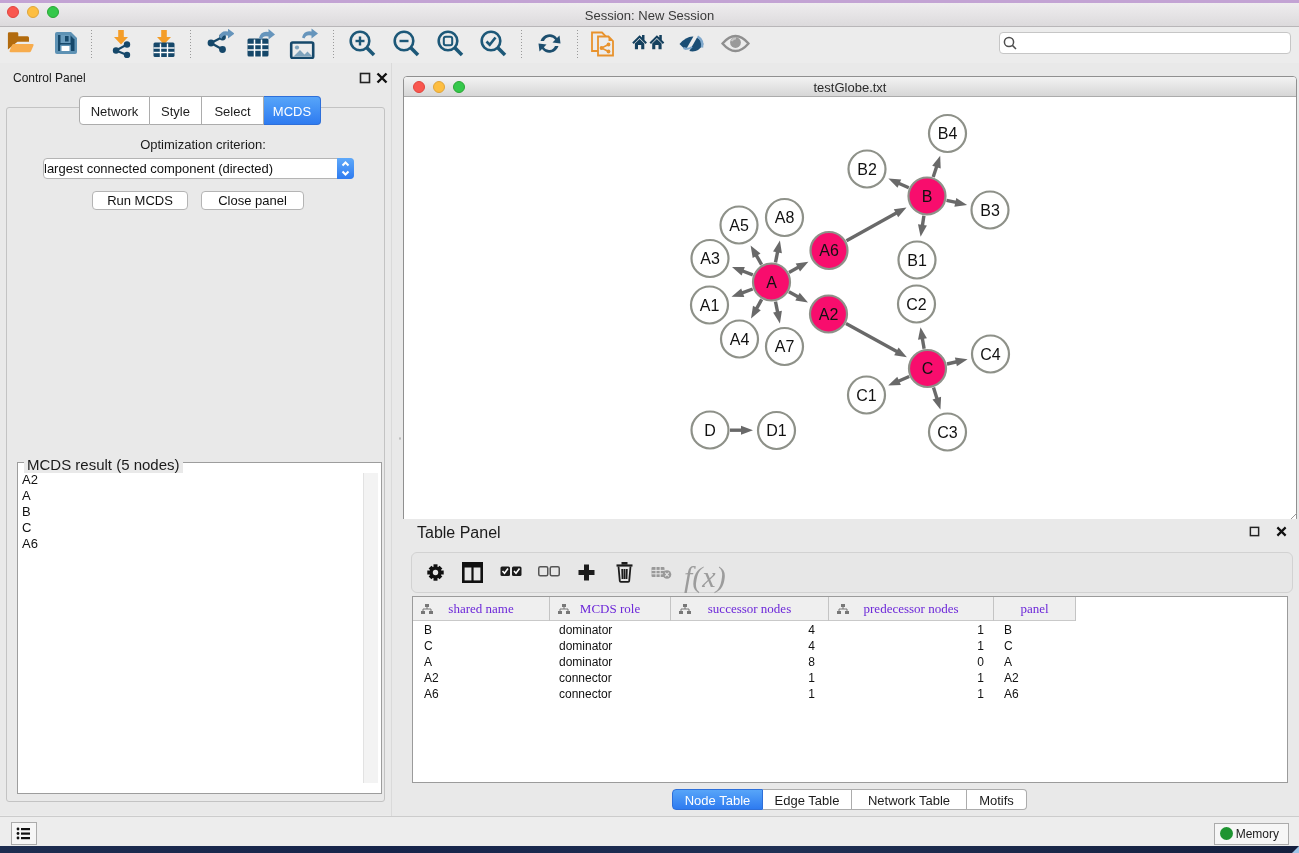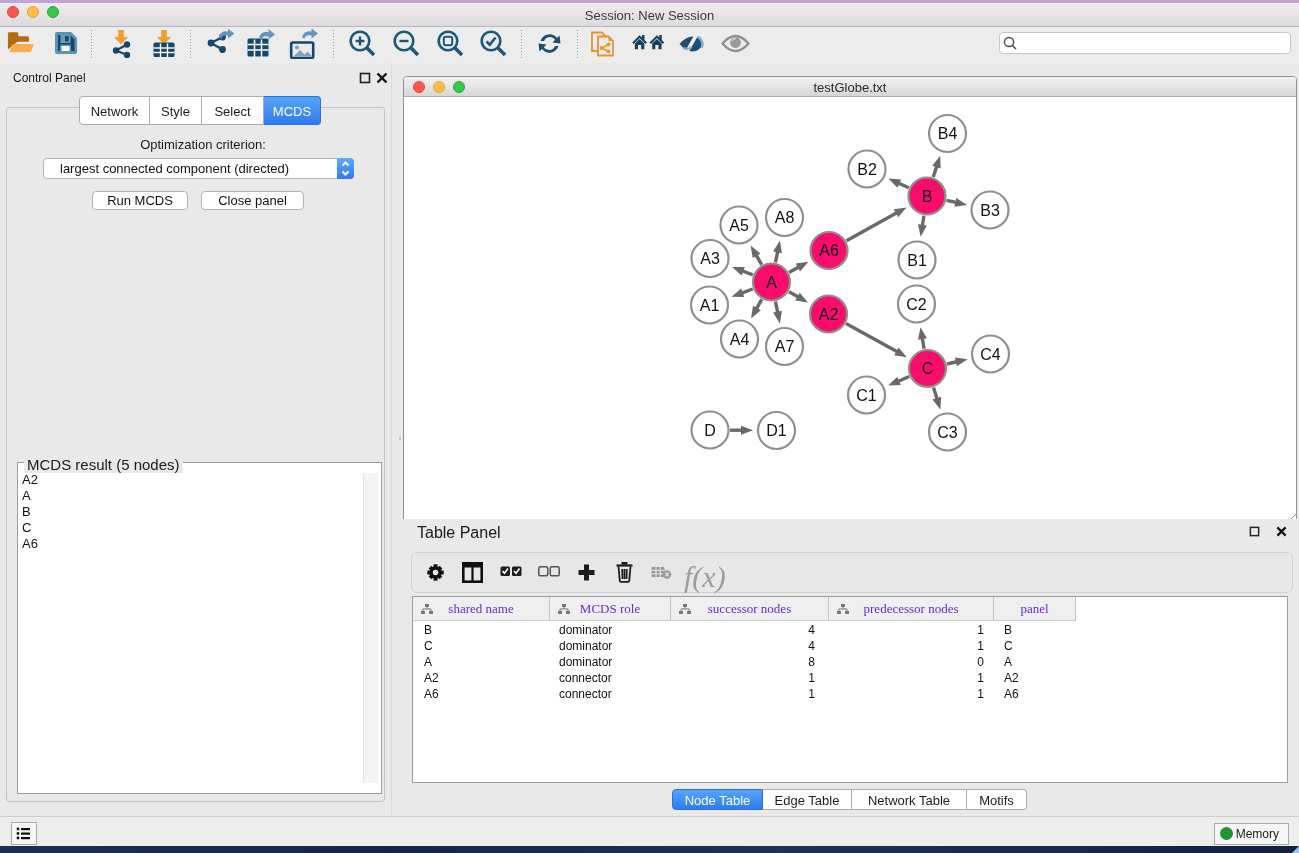--- a/index.html
+++ b/index.html
@@ -26,21 +26,21 @@
   border-radius:3px; background:#E9E9E9; }
 .tabstrip { left:79px; top:96px; height:21px; display:flex; }
 .tab { height:29px; line-height:21px; text-align:center; font-size:13px; color:#1c1c1c;
   background:#fff; border:1px solid #ACACAC; border-left:none; padding:4px; }
 .tab:first-child { border-left:1px solid #ACACAC; border-radius:4px 0 0 4px; }
 .tab:last-child { border-radius:0 4px 4px 0; }
 .tab.sel { background:linear-gradient(#57A5F9,#2E7BF0); color:#fff; border-color:#2E6FD9; }
 #optlabel { left:7px; top:137px; width:392px; text-align:center; font-size:13px; color:#1b1b1b; }
 #dropdown { left:43px; top:158px; width:311px; height:21px; background:#fff;
   border:1px solid #B4B4B4; border-radius:4px; font-size:13px; color:#111;
-  line-height:19px; padding-left:16px; }
+  line-height:19px; padding-left:0; }
 #dd-step { right:-1px; top:-1px; width:17px; height:21px; border-radius:0 4px 4px 0;
   background:linear-gradient(#5FA9FA,#2E7BF0); }
 .btn { height:19px; background:#fff;
   border:1px solid #B4B4B4; border-radius:4px; font-size:13px; color:#111;
   text-align:center; line-height:17px; }
 #fieldset { left:17px; top:462px; width:365px; height:332px; border:1px solid #9d9d9d; background:#fff; }
 #fs-label { left:24px; top:456px; font-size:15px; color:#1a1a1a; background:#E9E9E9; padding:0 3px; }
 #fs-list { left:22px; top:472px; font-size:13px; color:#111; line-height:16px; }
 #fs-scroll { left:363px; top:473px; width:15px; height:310px; background:#F3F3F3; border-left:1px solid #E2E2E2; }
 

